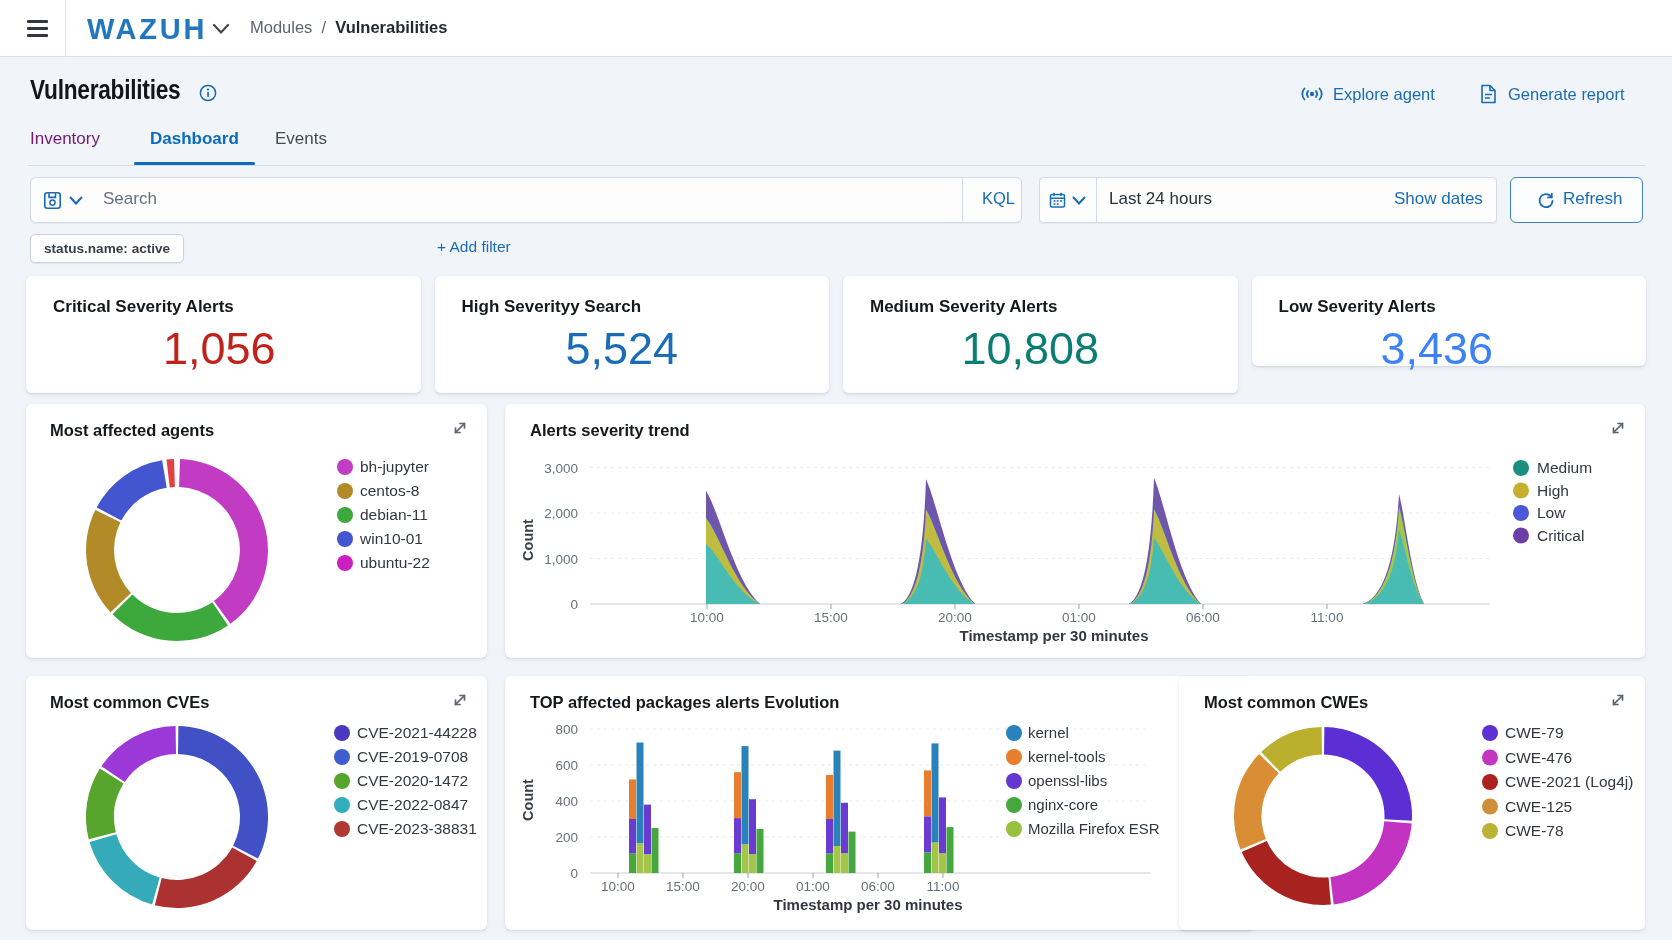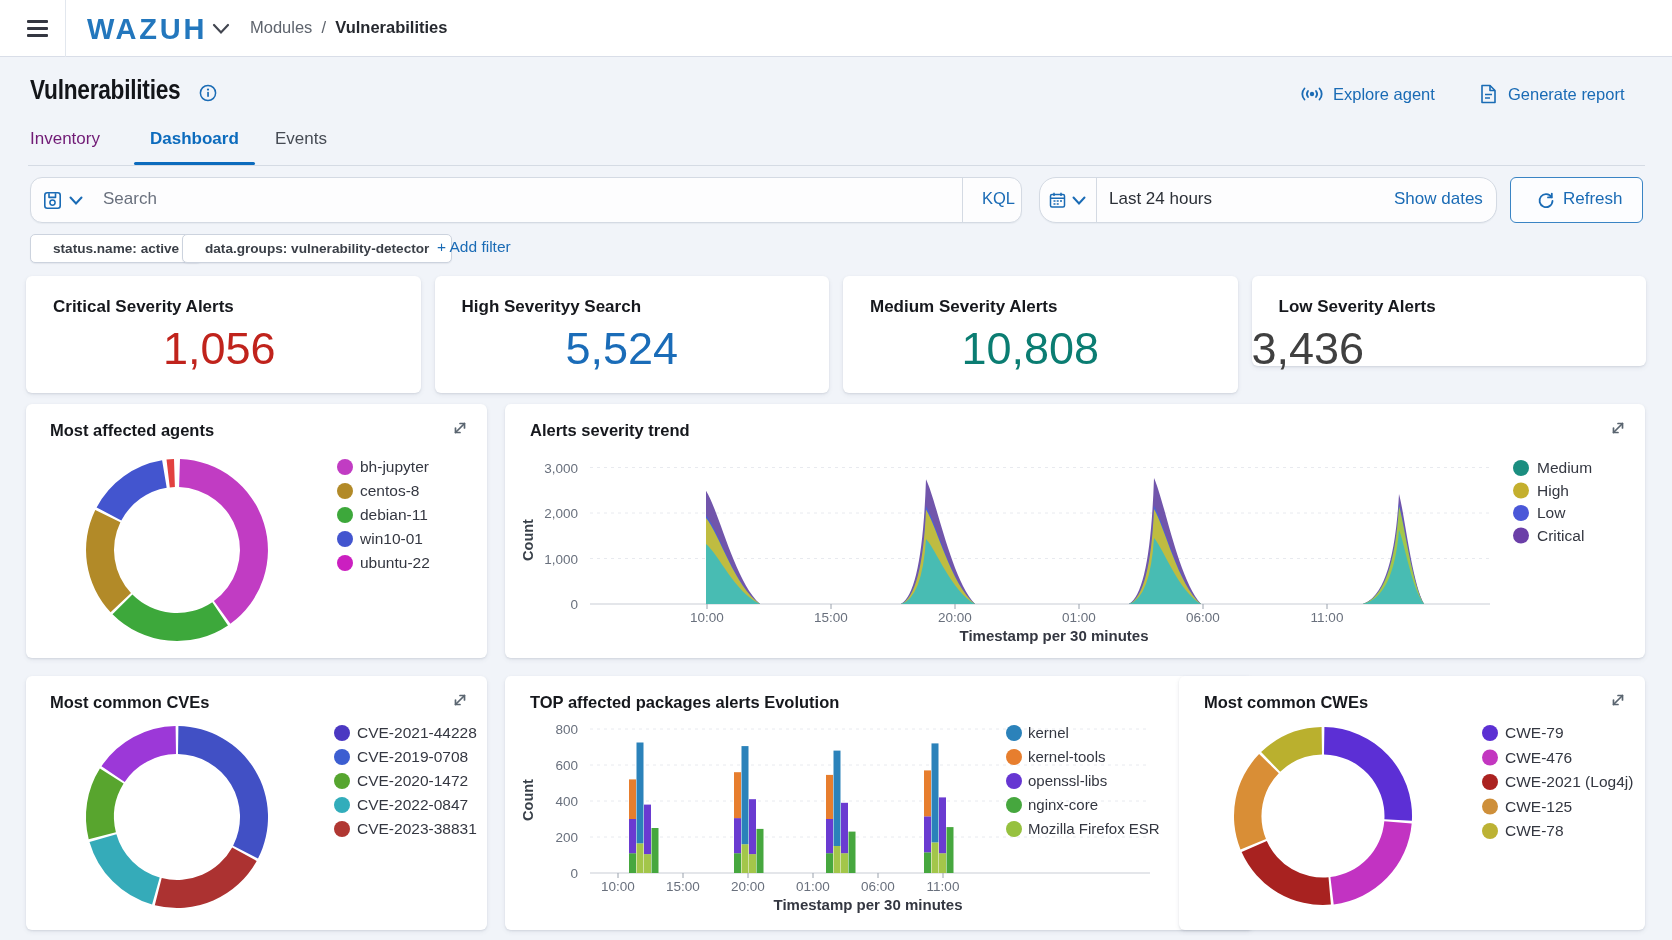--- a/index.html
+++ b/index.html
@@ -1,21 +1,21 @@
 <!DOCTYPE html>
 <html><head><meta charset="utf-8"><style>
 * { margin:0; padding:0; box-sizing:border-box; }
 html,body { width:1672px; height:940px; overflow:hidden; font-family:"Liberation Sans",sans-serif; background:#f1f4f9; }
 .abs { position:absolute; }
 #topbar { position:absolute; left:0; top:0; width:1672px; height:57px; background:#fff; border-bottom:1px solid #d9dee8; }
 #page { position:absolute; left:0; top:58px; width:1672px; height:882px; background:#f1f4f9; }
 .card { position:absolute; background:#fff; border-radius:6px; box-shadow:0 1px 2px rgba(65,78,101,.12), 0 2px 5px rgba(65,78,101,.08); }
 .ctitle { position:absolute; top:17px; font-size:16.5px; font-weight:700; color:#16181d; }
 .expand { position:absolute; right:19px; top:16px; }
-.pill { position:absolute; top:176px; height:29px; background:#fff; border:1px solid #ccd3de; border-radius:5px; font-size:13.6px; font-weight:700; color:#3a3f47; line-height:27px; padding:0 22px; box-shadow:0 1px 1px rgba(65,78,101,.08); }
+.pill { position:absolute; top:176px; height:29px; background:#fff; border:1px solid #ccd3de; border-radius:5px; font-size:13.6px; font-weight:700; color:#3a3f47; line-height:27px; padding:0 13px; box-shadow:0 1px 1px rgba(65,78,101,.08); }
 .blue { color:#1a6bb5; }
 </style></head><body>
 
 <div id="topbar">
   <div class="abs" style="left:27px;top:20px;width:21px;height:17px">
     <div style="height:2.6px;background:#343741;border-radius:1px"></div>
     <div style="height:2.6px;background:#343741;border-radius:1px;margin-top:4.4px"></div>
     <div style="height:2.6px;background:#343741;border-radius:1px;margin-top:4.4px"></div>
   </div>
   <div class="abs" style="left:65px;top:0;width:1px;height:57px;background:#e2e7ee"></div>
@@ -53,36 +53,36 @@
       </g>
     </svg>
   <div class="abs blue" style="left:1508px;top:27px;font-size:16.5px">Generate report</div>
 
   <div class="abs" style="left:30px;top:71px;font-size:17px;font-weight:500;color:#701a75">Inventory</div>
   <div class="abs" style="left:150px;top:71px;font-size:17px;font-weight:600;color:#0c6bbd">Dashboard</div>
   <div class="abs" style="left:275px;top:71px;font-size:17px;font-weight:500;color:#464b54">Events</div>
   <div class="abs" style="left:28px;top:107px;width:1617px;height:1px;background:#d5dbe4"></div>
   <div class="abs" style="left:134px;top:104px;width:121px;height:3px;background:#0c6bbd;border-radius:2px"></div>
 
-  <div class="abs" style="left:30px;top:119px;width:992px;height:46px;background:#fdfdfe;border:1px solid #d4dae3;border-radius:12px;box-shadow:0 1px 1px rgba(65,78,101,.06)">
+  <div class="abs" style="left:30px;top:119px;width:992px;height:46px;background:#fdfdfe;border:1px solid #d4dae3;border-radius:6px;box-shadow:0 1px 1px rgba(65,78,101,.06)">
     <svg class="abs" style="left:12px;top:13px" width="19" height="19" viewBox="0 0 19 19">
         <g stroke="#1a6bb5" stroke-width="1.6" fill="none" stroke-linejoin="round">
           <rect x="1.8" y="1.8" width="15.4" height="15.4" rx="2.4"></rect>
           <path d="M6,2.2 v4.2 h6.5 v-4.2"></path>
           <circle cx="9.5" cy="11.6" r="2.6" stroke-width="1.5"></circle>
         </g>
       </svg>
     <svg class="abs" style="left:38px;top:18px" width="14" height="10" viewBox="0 0 14 10">
         <path d="M1.5,1.5 L7,7.5 L12.5,1.5" stroke="#1a6bb5" stroke-width="2" fill="none" stroke-linecap="round"></path>
       </svg>
     <div class="abs" style="left:72px;top:11px;font-size:17px;color:#69707d">Search</div>
     <div class="abs" style="left:931px;top:0;width:1px;height:44px;background:#d4dae3"></div>
     <div class="abs blue" style="left:951px;top:11px;font-size:16.5px;font-weight:500">KQL</div>
   </div>
-  <div class="abs" style="left:1039px;top:119px;width:458px;height:46px;background:#fdfdfe;border:1px solid #d4dae3;border-radius:17px;box-shadow:0 1px 1px rgba(65,78,101,.06)">
+  <div class="abs" style="left:1039px;top:119px;width:458px;height:46px;background:#fdfdfe;border:1px solid #d4dae3;border-radius:4px;box-shadow:0 1px 1px rgba(65,78,101,.06)">
     <svg class="abs" style="left:9px;top:14px" width="17" height="17" viewBox="0 0 17 17">
         <g stroke="#1a6bb5" stroke-width="1.5" fill="none">
           <rect x="1.5" y="2.5" width="14" height="12.5" rx="1.5"></rect>
           <path d="M5,0.8 v3.2 M12,0.8 v3.2 M1.5,6.2 h14"></path>
           <path d="M4.5,9 h2 M7.7,9 h2 M11,9 h2 M4.5,12 h2 M7.7,12 h2" stroke-width="1.6"></path>
         </g>
       </svg>
     <svg class="abs" style="left:32px;top:18px" width="14" height="10" viewBox="0 0 14 10">
         <path d="M1.5,1.5 L7,7.5 L12.5,1.5" stroke="#1a6bb5" stroke-width="2" fill="none" stroke-linecap="round"></path>
       </svg>
@@ -92,38 +92,37 @@
   </div>
   <div class="abs" style="left:1510px;top:119px;width:133px;height:46px;background:#fcfdff;border:1.5px solid #3a84c4;border-radius:6px">
     <svg class="abs" style="left:26px;top:13.5px" width="18" height="18" viewBox="0 0 18 18">
         <path d="M14.5,5.2 A6.5,6.5 0 1 0 15.5,9" stroke="#1a6bb5" stroke-width="1.8" fill="none" stroke-linecap="round"></path>
         <path d="M14.8,1.6 v3.8 h-3.8" stroke="#1a6bb5" stroke-width="1.8" fill="none" stroke-linecap="round" stroke-linejoin="round"></path>
       </svg>
     <div class="abs blue" style="left:52px;top:11px;font-size:17px;font-weight:500">Refresh</div>
   </div>
 
   <div class="pill" style="left:30px">status.name: active</div>
-  <div class="pill" style="left:182px">data.groups: vulnerability-detector</div>
   <div class="abs blue" style="left:437px;top:180px;font-size:15.5px">+ Add filter</div>
 
   <div class="card" style="left:26px;top:218px;width:394.5px;height:117px">
 <div style="position:absolute;left:27px;top:21px;font-size:17px;font-weight:700;color:#16181d">Critical Severity Alerts</div>
 <div style="position:absolute;left:0;top:50px;width:100%;text-align:center;font-size:45px;line-height:1;padding-right:8px;color:#c0231c">1,056</div>
 </div>
     <div class="card" style="left:434.5px;top:218px;width:394.5px;height:117px">
 <div style="position:absolute;left:27px;top:21px;font-size:17px;font-weight:700;color:#16181d">High Severityy Search</div>
 <div style="position:absolute;left:0;top:50px;width:100%;text-align:center;font-size:45px;line-height:1;padding-right:20px;color:#1a6cb8">5,524</div>
 </div>
     <div class="card" style="left:843px;top:218px;width:394.5px;height:117px">
 <div style="position:absolute;left:27px;top:21px;font-size:17px;font-weight:700;color:#16181d">Medium Severity Alerts</div>
 <div style="position:absolute;left:0;top:50px;width:100%;text-align:center;font-size:45px;line-height:1;padding-right:20px;color:#0b7d72">10,808</div>
 </div>
     <div class="card" style="left:1251.5px;top:218px;width:394.5px;height:90px">
 <div style="position:absolute;left:27px;top:21px;font-size:17px;font-weight:700;color:#16181d">Low Severity Alerts</div>
-<div style="position:absolute;left:0;top:50px;width:100%;text-align:left;font-size:45px;line-height:1;padding-right:24px;color:#404040">3,436</div>
+<div style="position:absolute;left:0;top:50px;width:100%;text-align:center;font-size:45px;line-height:1;padding-right:24px;color:#3b82f6">3,436</div>
 </div>
 
   <div class="card" style="left:26px;top:346px;width:461px;height:254px">
 <div class="ctitle" style="left:24px">Most affected agents</div>
 <svg class="expand" width="16" height="16" viewBox="0 0 16 16">
         <g stroke="#5a6570" stroke-width="1.7" fill="none" stroke-linecap="round" stroke-linejoin="round">
 <path d="M3.5,12.5 L12.5,3.5"></path>
           <path d="M8,3.5 h4.5 v4.5"></path>
           <path d="M8,12.5 h-4.5 v-4.5"></path>
         </g>

